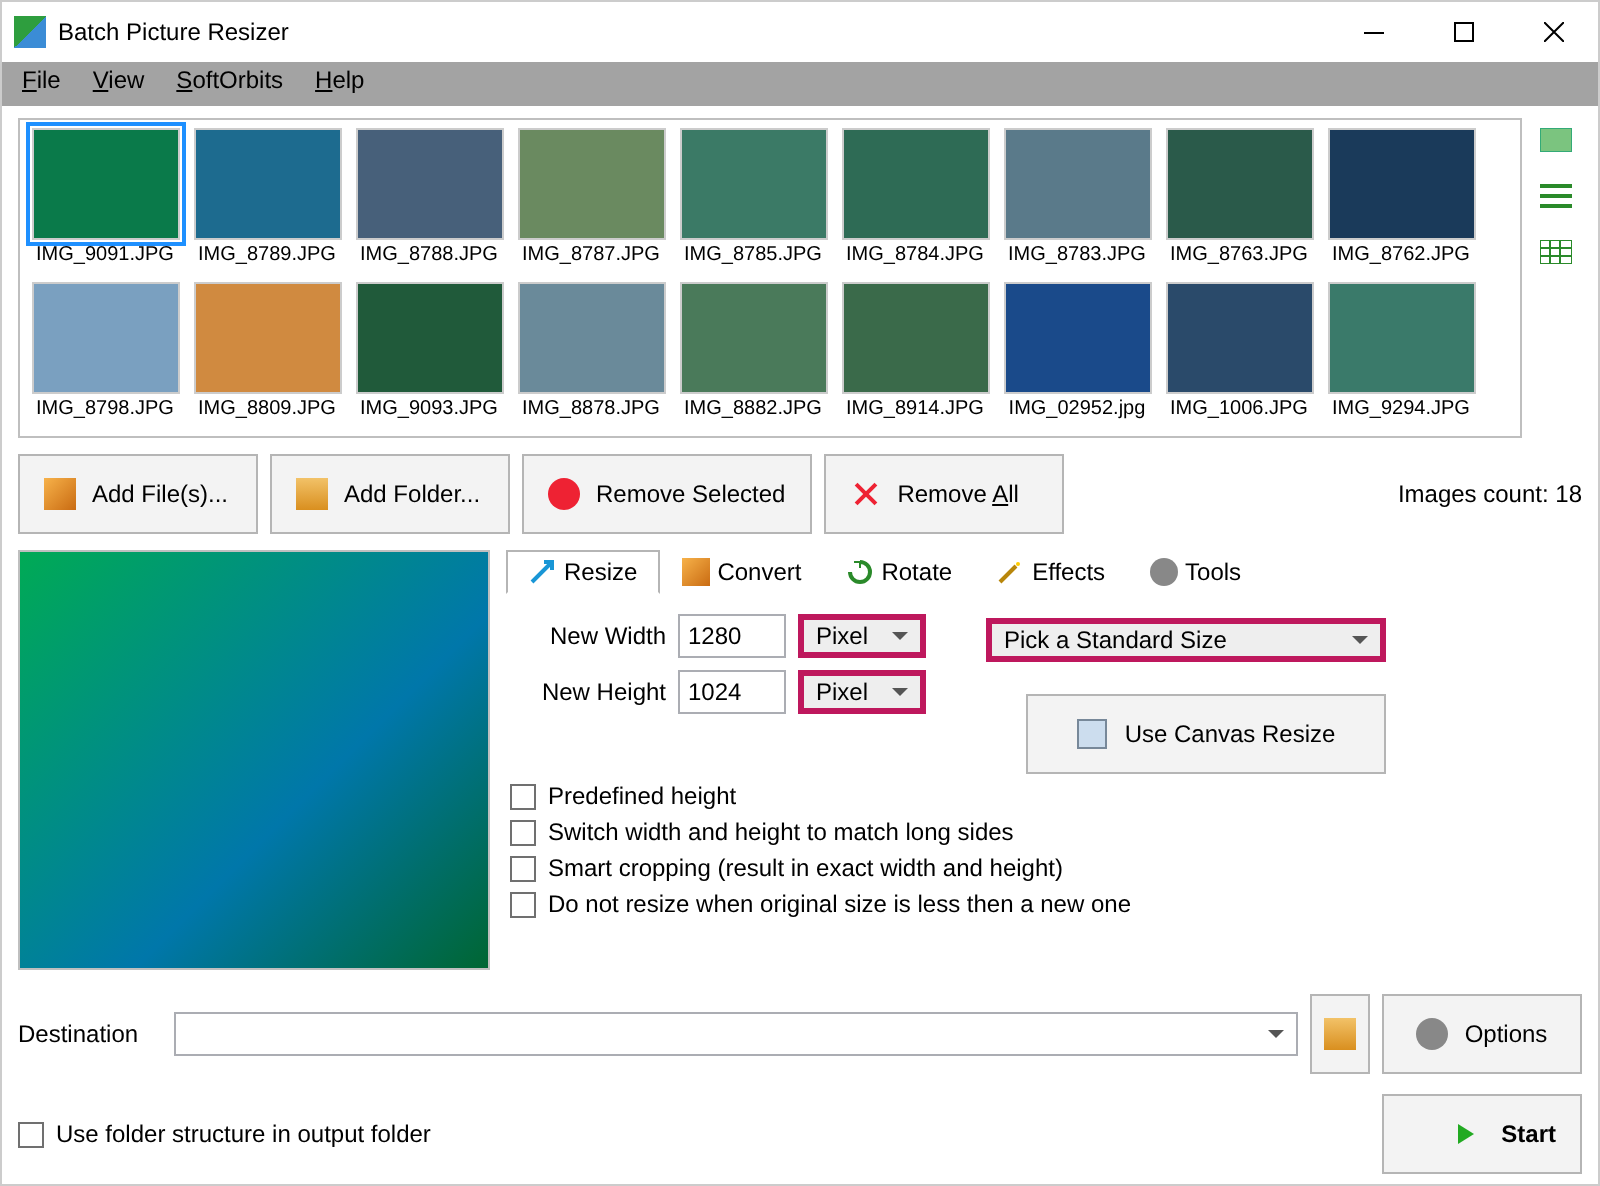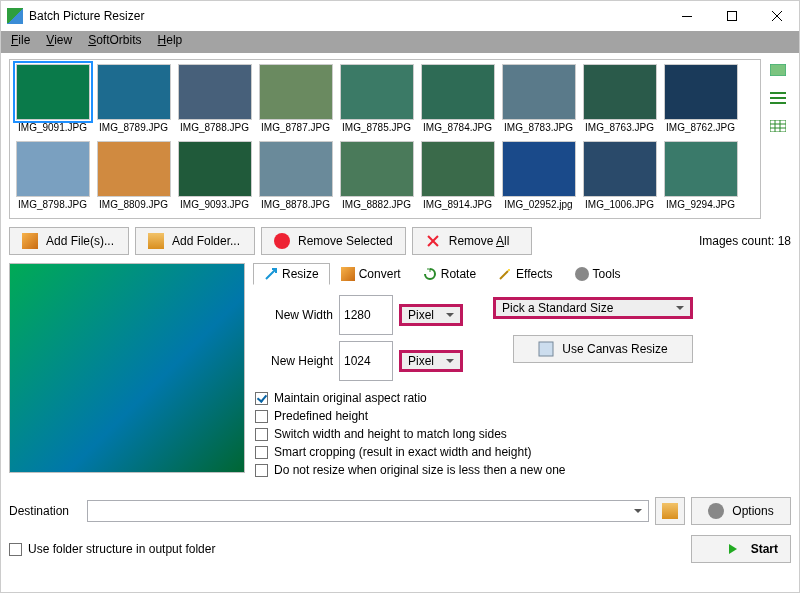--- a/index.html
+++ b/index.html
@@ -14,34 +14,34 @@
 .content{padding:6px 8px 0 8px}
 .gallery-wrap{display:flex;gap:6px}
 .gallery{flex:1;border:1px solid #bfbfbf;padding:4px;display:flex;flex-wrap:wrap;gap:4px;height:160px;overflow:hidden;background:#fff}
 .thumb{width:77px;display:flex;flex-direction:column;align-items:center}
 .thumb .img{width:74px;height:56px;background:#6a8;border:1px solid #ccc}
 .thumb.selected .img{outline:2px solid #1e90ff;outline-offset:1px}
 .thumb .cap{font-size:10px;margin-top:2px;white-space:nowrap;overflow:hidden;text-overflow:ellipsis;max-width:77px}
 .sidetools{width:24px;display:flex;flex-direction:column;gap:10px;padding-top:2px}
 .sidetools .st{width:22px;height:18px;display:flex;align-items:center;justify-content:center;border:1px solid transparent}
 .toolbar{display:flex;gap:6px;margin:8px 0;align-items:center}
-.btn{display:flex;align-items:center;gap:8px;border:1px solid #b5b5b5;background:#f3f3f3;height:28px;padding:0 12px;cursor:default;min-width:120px;justify-content:flex-start}
+.btn{display:flex;align-items:center;gap:8px;border:1px solid #b5b5b5;background:#f3f3f3;height:40px;padding:0 12px;cursor:default;min-width:120px;justify-content:flex-start}
 .btn .ico{width:16px;height:16px;flex:none}
 .count{margin-left:auto;font-size:12px}
 .workrow{display:flex;gap:8px}
 .preview{width:236px;height:210px;border:1px solid #bfbfbf;background:linear-gradient(135deg,#0a5,#07a 60%,#063);}
 .panel{flex:1}
 .tabs{display:flex;gap:0;margin-bottom:6px}
 .tab{display:flex;align-items:center;gap:4px;padding:3px 10px;border:1px solid transparent;cursor:default}
 .tab.active{border:1px solid #b5b5b5;background:#fff;border-bottom-color:#fff}
 .tab .ti{width:14px;height:14px}
 .form{padding:4px 2px}
 .row{display:flex;align-items:center;gap:6px;margin-bottom:6px}
 .lbln{width:78px;text-align:right}
-.num{width:54px;height:40px;border:1px solid #abadb3;padding:0 4px;background:#fff}
+.num{width:54px;height:22px;border:1px solid #abadb3;padding:0 4px;background:#fff}
 .sel{height:22px;border:3px solid #be185d;background:#eee;padding:0 18px 0 6px;display:flex;align-items:center;position:relative;min-width:64px}
 .sel::after{content:"";position:absolute;right:6px;top:50%;border:4px solid transparent;border-top-color:#555;transform:translateY(-2px)}
 .ssize{width:200px}
 .chk{display:flex;align-items:center;gap:6px;margin:4px 0}
 .chk .box{width:13px;height:13px;border:1px solid #707070;background:#fff;display:flex;align-items:center;justify-content:center}
 .chk.checked .box::after{content:"";width:4px;height:7px;border:solid #0a64a4;border-width:0 2px 2px 0;transform:rotate(40deg);margin-top:-2px}
 .canvasbtn{margin-left:20px}
 .destrow{display:flex;align-items:center;gap:6px;margin-top:12px}
 .destlbl{width:72px}
 .destbox{flex:1;height:22px;border:1px solid #abadb3;background:#fff}
@@ -272,24 +272,20 @@
             <span class="ico">
                   <svg width="16" height="16">
                     <rect x="1" y="1" width="14" height="14" fill="#cde" stroke="#789"></rect>
                   </svg>
                 </span>
             <span>Use Canvas Resize</span>
           </div>
         </div>
       </div>
 
-      <div class="chk checked">
-            <span class="box"></span>
-            <span>Maintain original aspect ratio</span>
-          </div>
       <div class="chk">
             <span class="box"></span>
             <span>Predefined height</span>
           </div>
       <div class="chk">
             <span class="box"></span>
             <span>Switch width and height to match long sides</span>
           </div>
       <div class="chk">
             <span class="box"></span>

